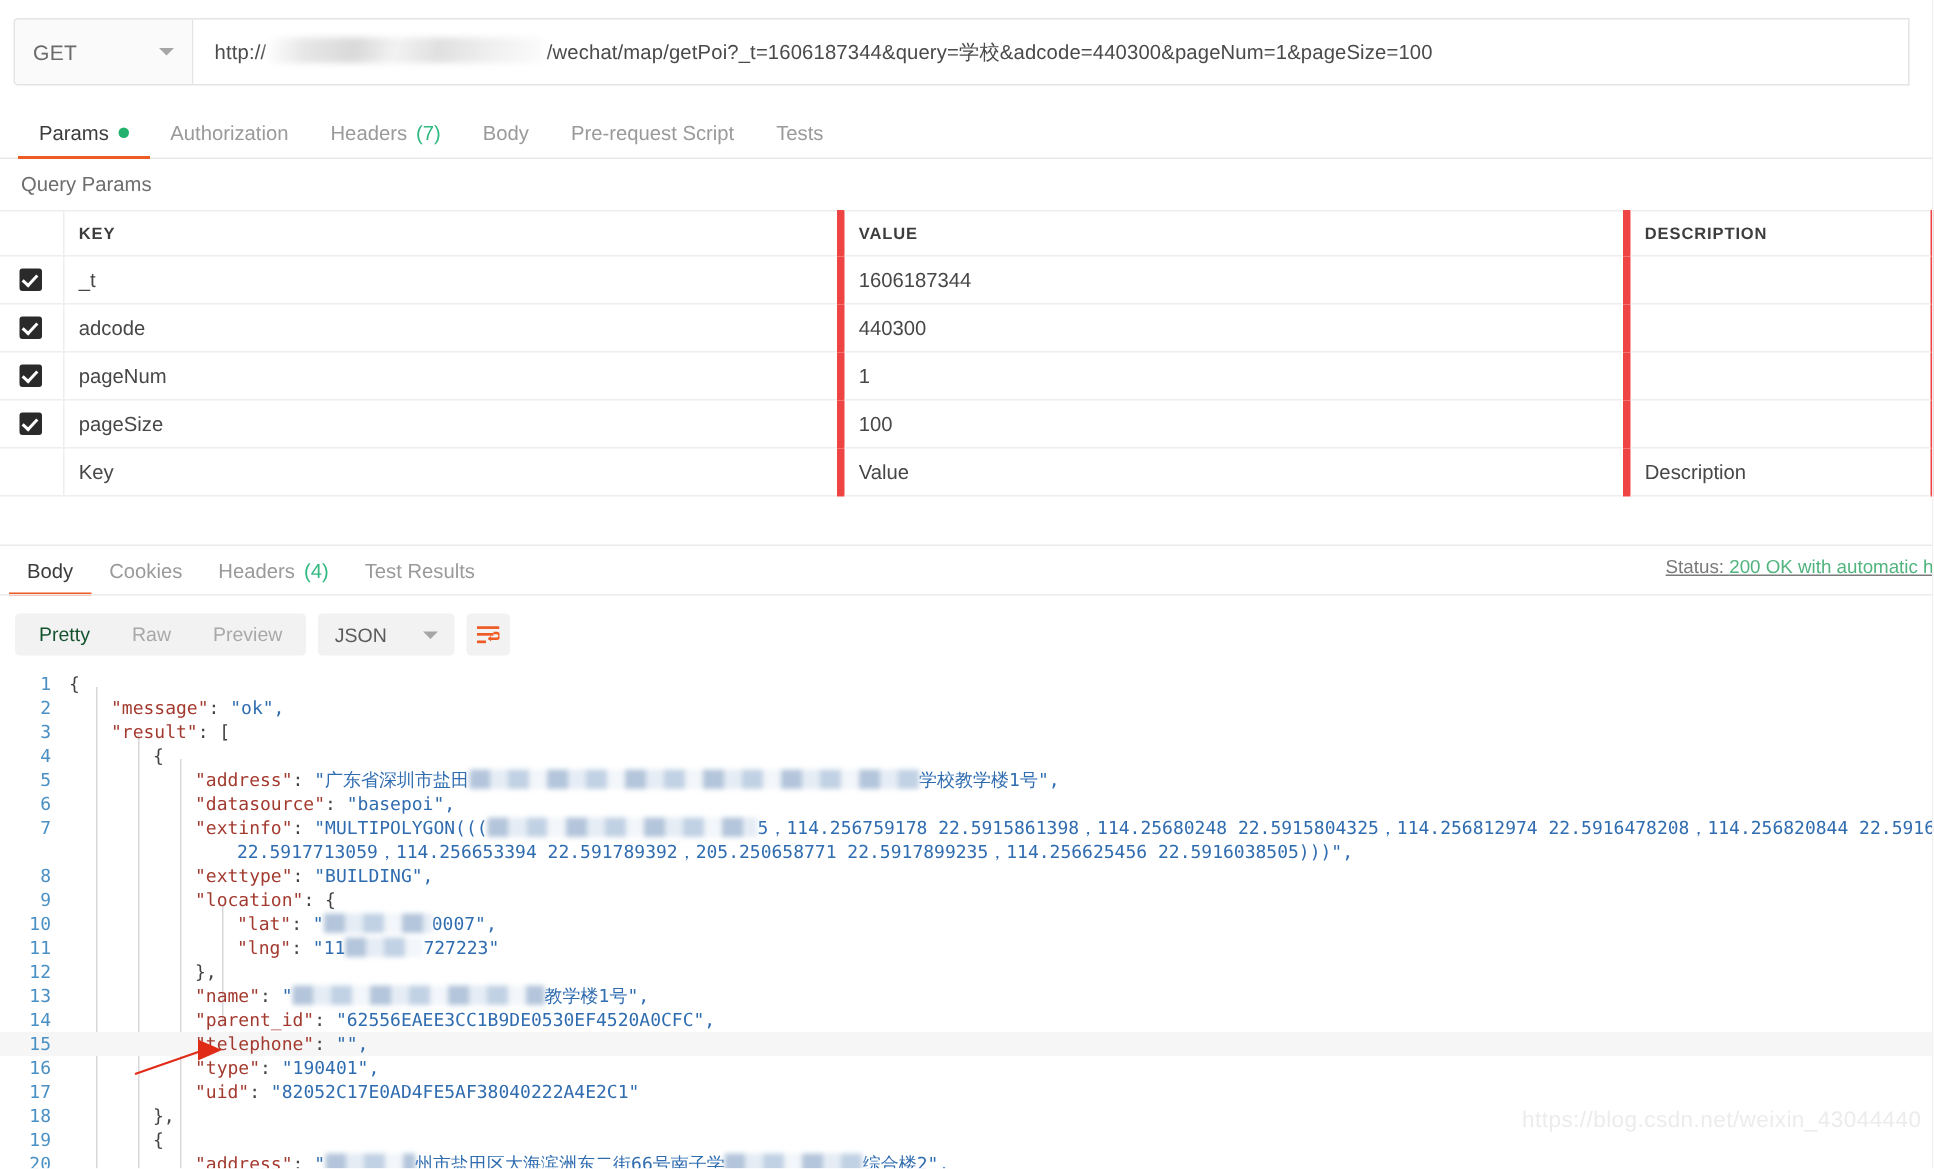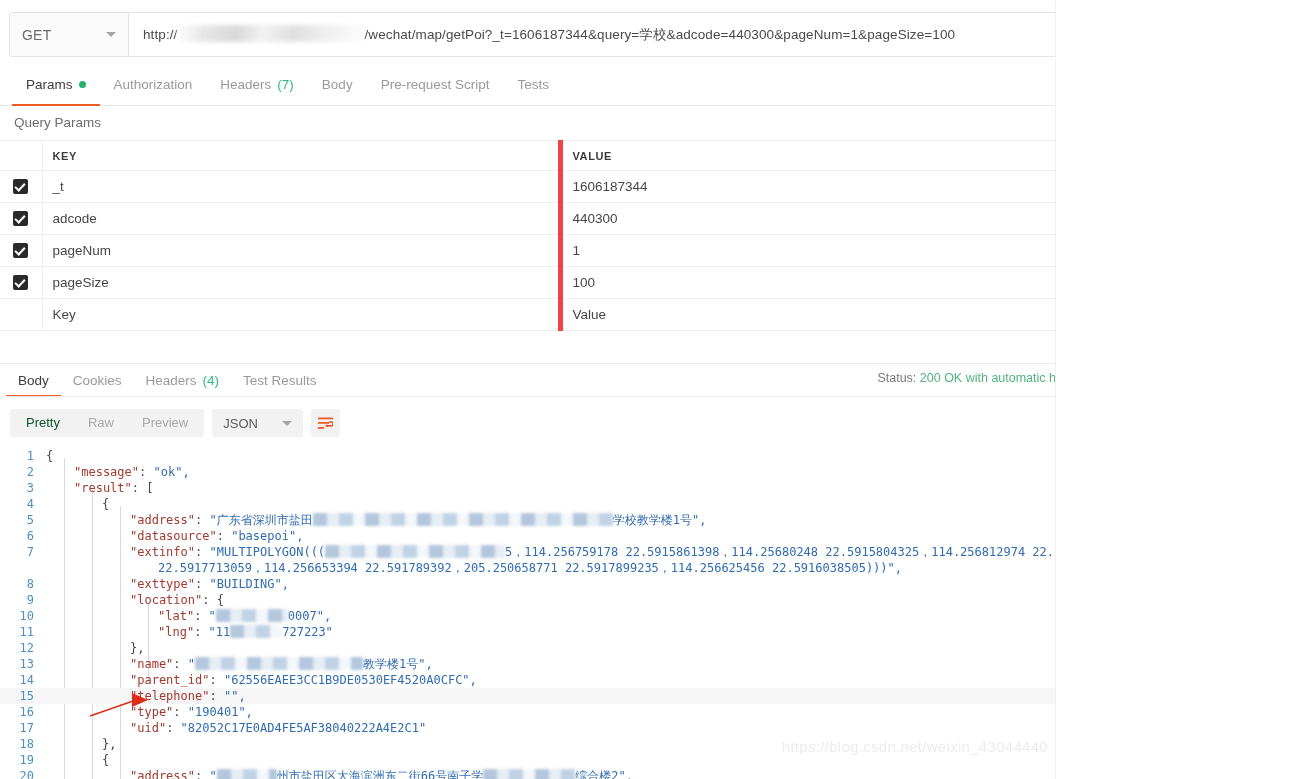--- a/index.html
+++ b/index.html
@@ -5,21 +5,21 @@
   html, body {
     margin: 0; padding: 0;
     width: 1289px; height: 779px;
     overflow: hidden;
     background: #ffffff;
     font-family: "Liberation Sans", sans-serif;
     -webkit-font-smoothing: antialiased;
   }
   #app {
     position: relative;
-    width: 1056px; height: 779px;
+    width: 1289px; height: 779px;
     background: #fff;
     overflow: hidden;
   }
 
   
   .urlbar {
     position: absolute; left: 0; top: 12px;
     width: 1289px; height: 45px;
     display: flex; align-items: stretch;
   }
@@ -70,21 +70,21 @@
         rgba(222,222,222,.95) 62%, rgba(236,236,236,.9) 78%, rgba(252,252,252,.9) 100%);
     filter: blur(2.2px);
     position: relative; top: -1px;
   }
 
   
   .req-tabs {
     position: absolute; left: 0; top: 72px;
     width: 1289px; height: 34px;
     border-bottom: 1px solid #e8e8e8;
-    display: flex; 
+    display: flex; align-items: flex-end;
     padding-left: 12px;
     box-sizing: border-box;
   }
   .rtab {
     position: relative;
     font-size: 13.5px;
     color: #9a9a9a;
     padding: 0 14px 9px 14px;
     cursor: pointer;
     white-space: nowrap;
@@ -177,20 +177,21 @@
   }
   .resp-tabs .rtab { font-size: 13.5px; padding: 0 12px 8px 12px; }
   .resp-underline {
     position: absolute; left: 0; top: 396px;
     width: 1289px; height: 1px; background: #ececec;
   }
   .status {
     position: absolute; right: 0px; top: 371px;
     font-size: 12.5px; color: #7a7a7a;
     white-space: nowrap;
+    text-decoration: underline;
   }
   .status .sval { color: #51b47f; }
 
   
   .body-toolbar {
     position: absolute; left: 10px; top: 409px;
     display: flex; align-items: center; gap: 8px;
   }
   .seg {
     background: #f2f2f2;

